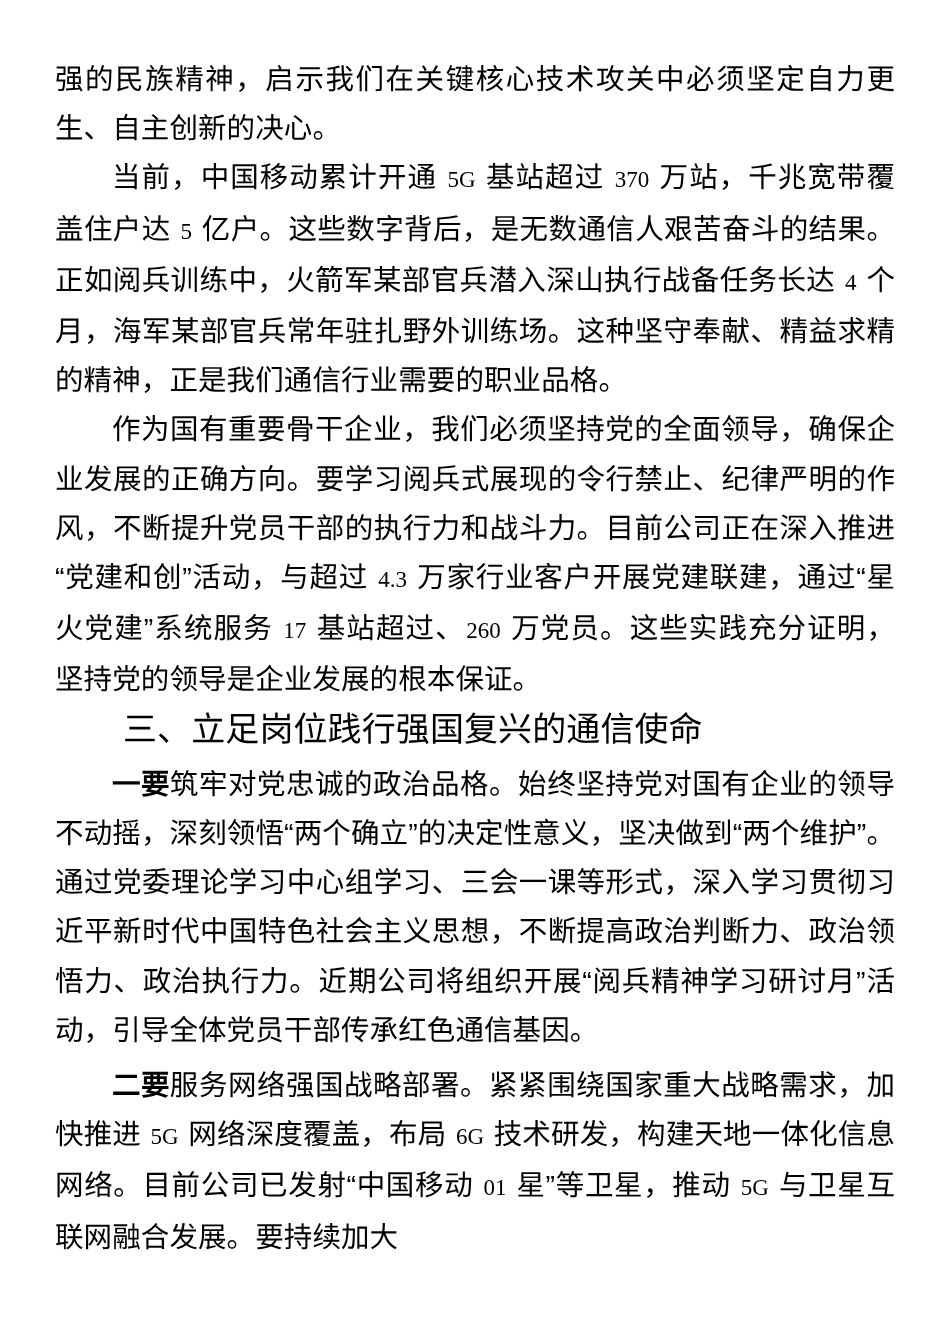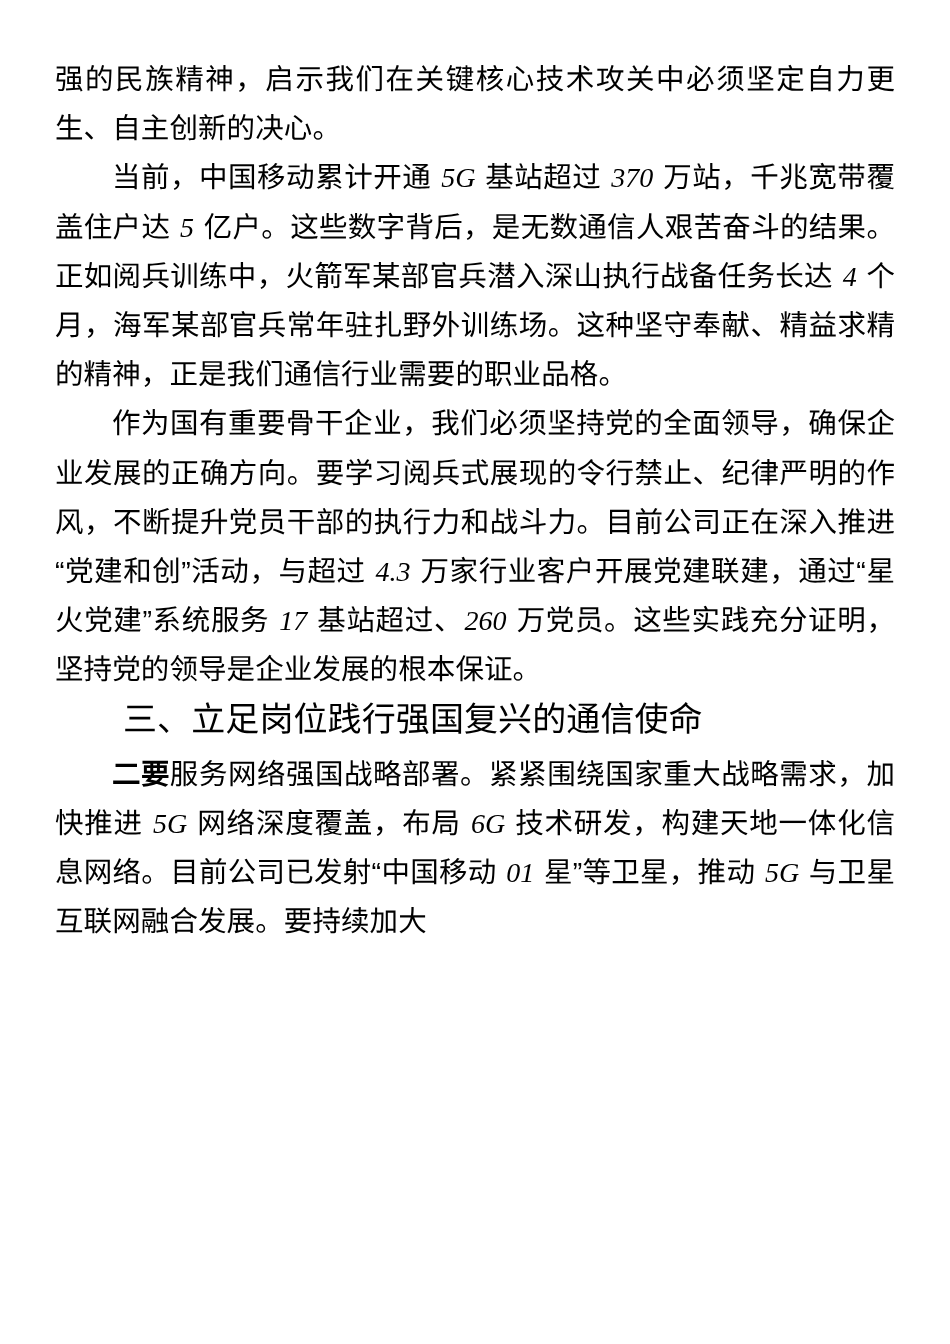--- a/index.html
+++ b/index.html
@@ -69,24 +69,23 @@
   }
 
   b.lead {
     font-weight: 700;
     letter-spacing: 0;
   }
 
   
   span.lat {
     font-family: "Liberation Serif", "DejaVu Serif", serif;
-    font-size: 28px;
+    font-size: 23px;
     letter-spacing: 0;
     padding: 0 1.5px;
-    font-style: italic;
   }
 </style>
 </head>
 <body>
 
 <div id="page">
   <div id="doc-body">
 
     <p class="para continued">
       <span>强的民族精神，启示我们在关键核心技术攻关中必须坚定自力更生、自主创新的决心。</span>
@@ -98,19 +97,22 @@
 
     <p class="para indent">
       <span>作为国有重要骨干企业，我们必须坚持党的全面领导，确保企业发展的正确方向。要学习阅兵式展现的令行禁止、纪律严明的作风，不断提升党员干部的执行力和战斗力。目前公司正在深入推进“党建和创”活动，与超过 </span><span class="lat">4.3</span><span> 万家行业客户开展党建联建，通过“星火党建”系统服务 </span><span class="lat">17</span><span> 基站超过、</span><span class="lat">260</span><span> 万党员。这些实践充分证明，坚持党的领导是企业发展的根本保证。</span>
     </p>
 
     <p class="heading">
       <span>三、立足岗位践行强国复兴的通信使命</span>
     </p>
 
 
+    <p class="para indent gap-before">
+      <b class="lead">一要</b><span>筑牢对党忠诚的政治品格。始终坚持党对国有企业的领导不动摇，深刻领悟“两个确立”的决定性意义，坚决做到“两个维护”。通过党委理论学习中心组学习、三会一课等形式，深入学习贯彻习近平新时代中国特色社会主义思想，不断提高政治判断力、政治领悟力、政治执行力。近期公司将组织开展“阅兵精神学习研讨月”活动，引导全体党员干部传承红色通信基因。</span>
+    </p>
 
     <p class="para indent gap-before">
       <b class="lead">二要</b><span>服务网络强国战略部署。紧紧围绕国家重大战略需求，加快推进 </span><span class="lat">5G</span><span> 网络深度覆盖，布局 </span><span class="lat">6G</span><span> 技术研发，构建天地一体化信息网络。目前公司已发射“中国移动 </span><span class="lat">01</span><span> 星”等卫星，推动 </span><span class="lat">5G</span><span> 与卫星互联网融合发展。要持续加大</span>
     </p>
 
   </div>
 </div>
 
 </body></html>

